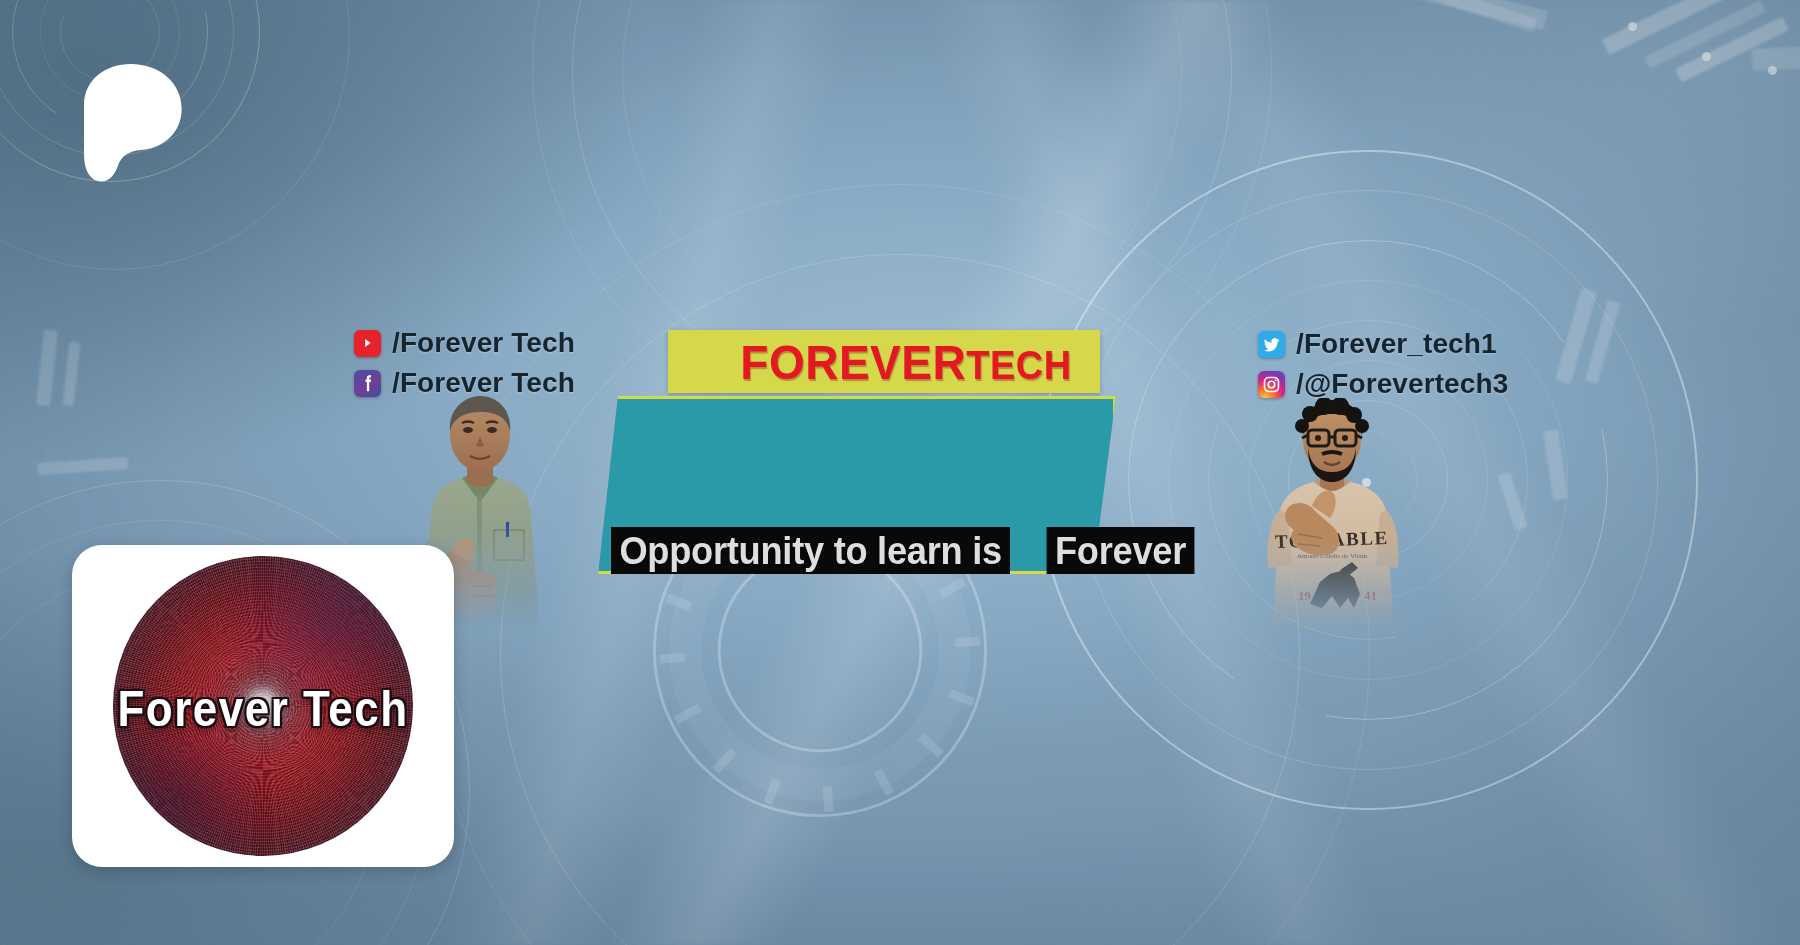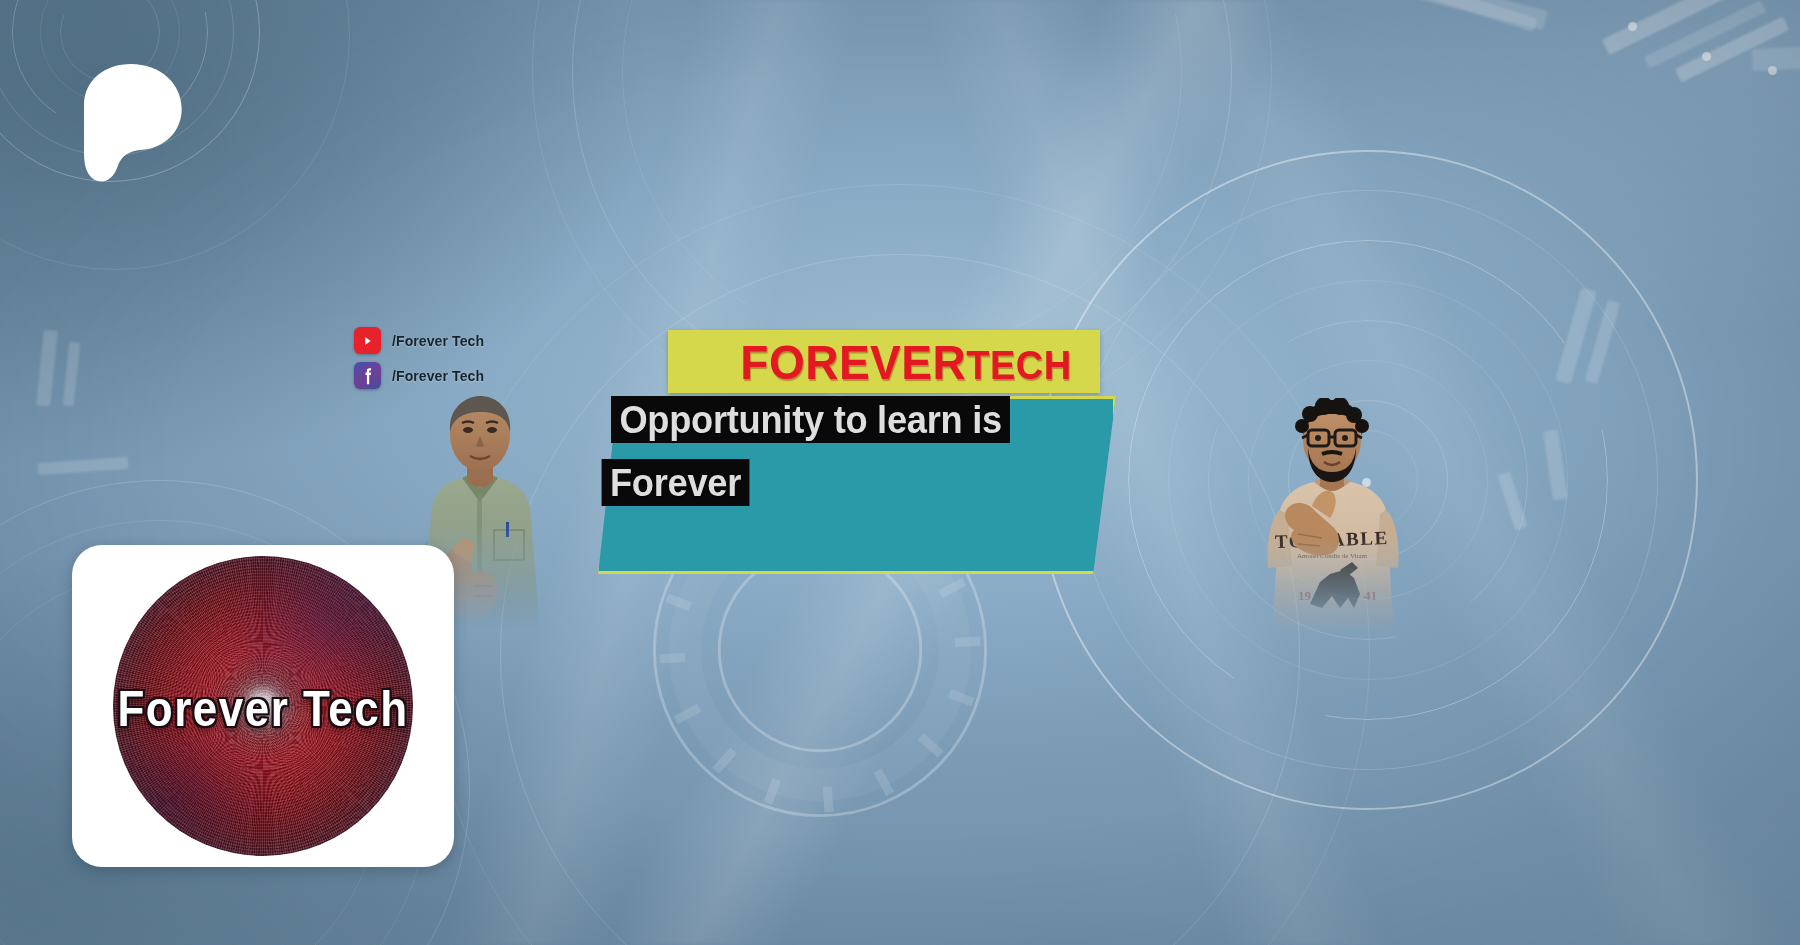--- a/index.html
+++ b/index.html
@@ -94,21 +94,21 @@
     box-shadow:0 1px 3px rgba(0,0,0,.30);
   }
   .ic-youtube{background:#e8222a;}
   .ic-facebook{background:linear-gradient(150deg,#4a4fa8 0%,#6f3f96 55%,#3f4f9e 100%);}
   .ic-twitter{background:#2eabe8;}
   .ic-instagram{
     background:
       radial-gradient(circle at 26% 104%, #fdd85a 0%, #f58529 22%, #dd2a7b 52%, #8134af 78%, #515bd4 100%);
   }
   .social-label{
-    font-size:14px; font-weight:bold; color:#16242e;
+    font-size:28px; font-weight:bold; color:#16242e;
     letter-spacing:.1px; white-space:nowrap;
     text-shadow:0 1px 2px rgba(255,255,255,.30);
   }
 
   #social-left{left:354px; top:327px;}
   #social-right{left:1258px; top:328px;}
 
   
   .person{position:absolute; overflow:hidden;}
 
@@ -136,22 +136,22 @@
   }
   #quote-shape{
     position:absolute; inset:0;
     background:#2b9aa8;
     border:3px solid #d6d84c;
     clip-path:polygon(4.2% 0%, 100% 0%, 95.6% 100%, 0.4% 100%);
     box-shadow:0 3px 7px rgba(0,0,0,.18);
   }
   .quote-lines{
     position:absolute; inset:0;
-    display:flex; flex-direction:column; align-items:flex-start;
-    justify-content:flex-start; gap:16px;
+    display:flex; flex-direction:row; align-items:flex-end;
+    justify-content:flex-start; padding-top:18px; gap:16px;
   }
   .quote-line{
     background:#090909; color:#dedede; font-weight:bold;
     font-size:39px; line-height:1.16; padding:1px 9px;
     white-space:nowrap; letter-spacing:-.3px;
     transform:scaleX(.93);
     text-shadow:0 1px 2px rgba(0,0,0,.8);
     font-family:"Liberation Sans", sans-serif;
   }
 
@@ -315,20 +315,40 @@
     <div class="social-row">
       <span class="social-icon ic-facebook">
         <svg viewBox="0 0 24 24" width="22" height="22" aria-hidden="true">
           <path d="M15.4 8.3h-2.1V6.9c0-.6.4-.8.7-.8h1.3V3.6h-1.9c-2.1 0-2.6 1.6-2.6 2.6v2.1H9.3v2.6h1.5V21h2.5v-10.1h1.8z" fill="#ffffff"></path>
         </svg>
       </span>
       <span class="social-label">/Forever Tech</span>
     </div>
   </div>
 
+  <div id="social-right" class="social-block">
+    <div class="social-row">
+      <span class="social-icon ic-twitter">
+        <svg viewBox="0 0 24 24" width="19" height="19" aria-hidden="true">
+          <path d="M22 5.9c-.7.3-1.5.5-2.3.6.8-.5 1.5-1.3 1.8-2.2-.8.5-1.6.8-2.6 1A4 4 0 0 0 12 8.9c0 .3 0 .6.1.9-3.4-.2-6.4-1.8-8.4-4.3-.4.6-.6 1.3-.6 2.1 0 1.4.7 2.6 1.8 3.3-.7 0-1.3-.2-1.8-.5v.1c0 2 1.4 3.6 3.2 4a4 4 0 0 1-1.8.1c.5 1.6 2 2.8 3.8 2.8A8 8 0 0 1 2 19.1a11.3 11.3 0 0 0 6.1 1.8c7.4 0 11.4-6.1 11.4-11.4v-.5c.8-.6 1.5-1.3 2-2.1z" fill="#ffffff"></path>
+        </svg>
+      </span>
+      <span class="social-label">/Forever_tech1</span>
+    </div>
+    <div class="social-row">
+      <span class="social-icon ic-instagram">
+        <svg viewBox="0 0 24 24" width="19" height="19" aria-hidden="true">
+          <rect x="3.2" y="3.2" width="17.6" height="17.6" rx="5.2" fill="none" stroke="#ffffff" stroke-width="2.1"></rect>
+          <circle cx="12" cy="12" r="4.1" fill="none" stroke="#ffffff" stroke-width="2.1"></circle>
+          <circle cx="17.3" cy="6.7" r="1.3" fill="#ffffff"></circle>
+        </svg>
+      </span>
+      <span class="social-label">/@Forevertech3</span>
+    </div>
+  </div>
 
   <div class="person" style="left:388px; top:390px; width:185px; height:240px;">
     <svg viewBox="0 0 185 240" width="185" height="240" aria-hidden="true">
       <defs>
         <linearGradient id="shirtL" x1="0" y1="0" x2="0" y2="1">
           <stop offset="0%" stop-color="#9aa890"></stop>
             <stop offset="55%" stop-color="#8d9c84"></stop>
           <stop offset="100%" stop-color="#76856f"></stop>
         </linearGradient>
         <linearGradient id="skinL" x1="0" y1="0" x2="0" y2="1">

